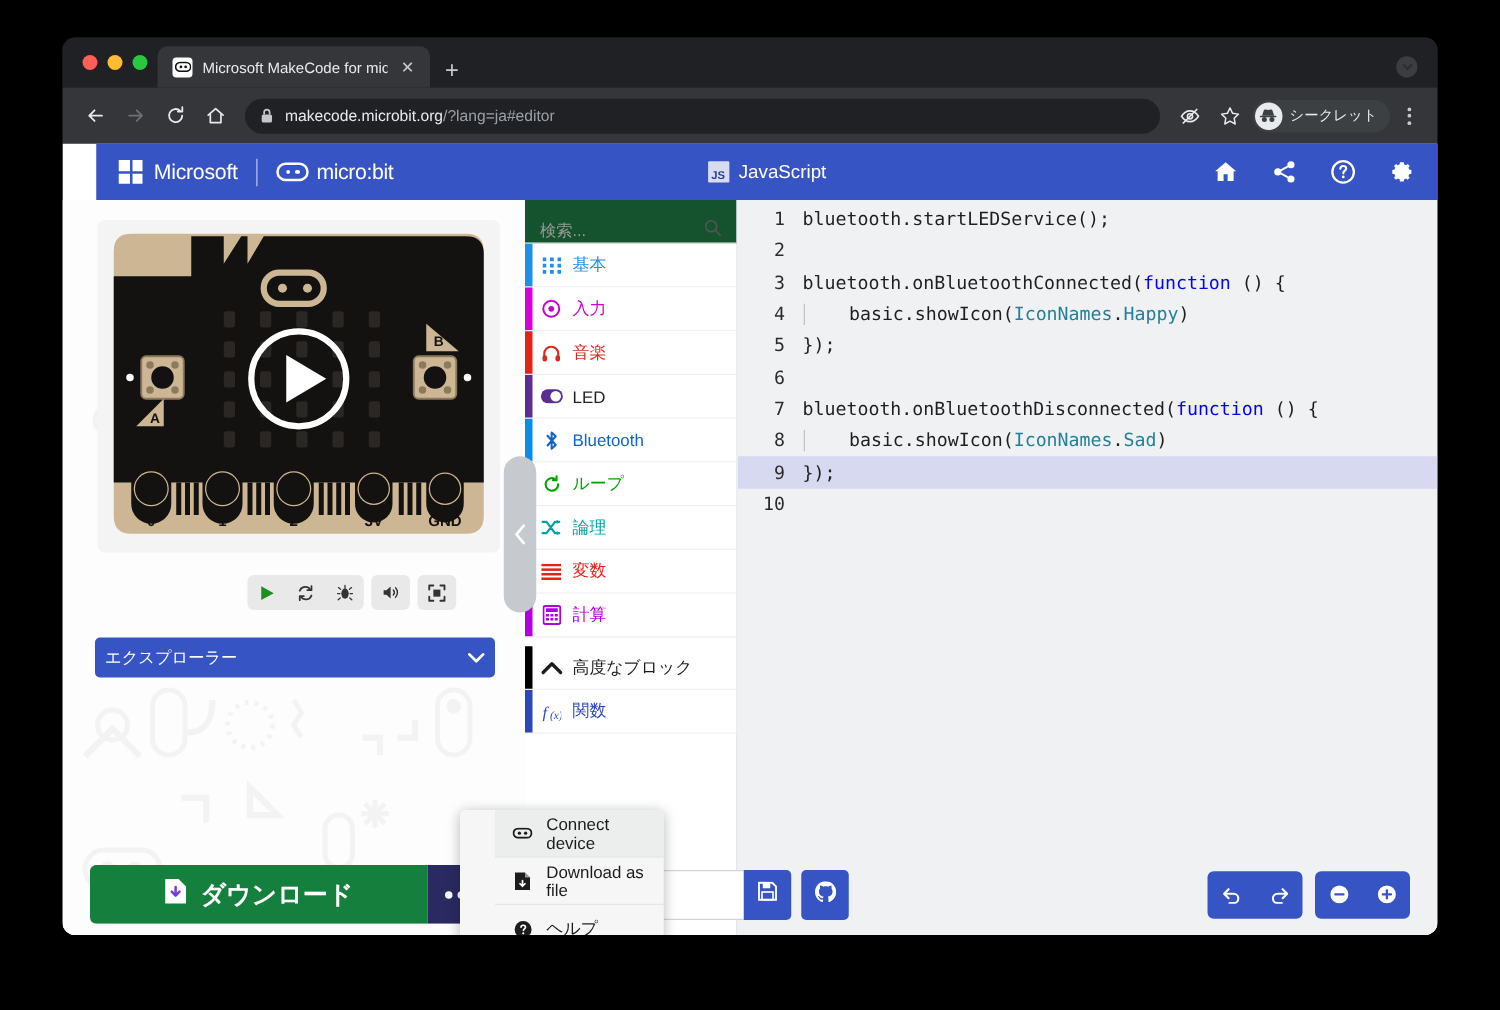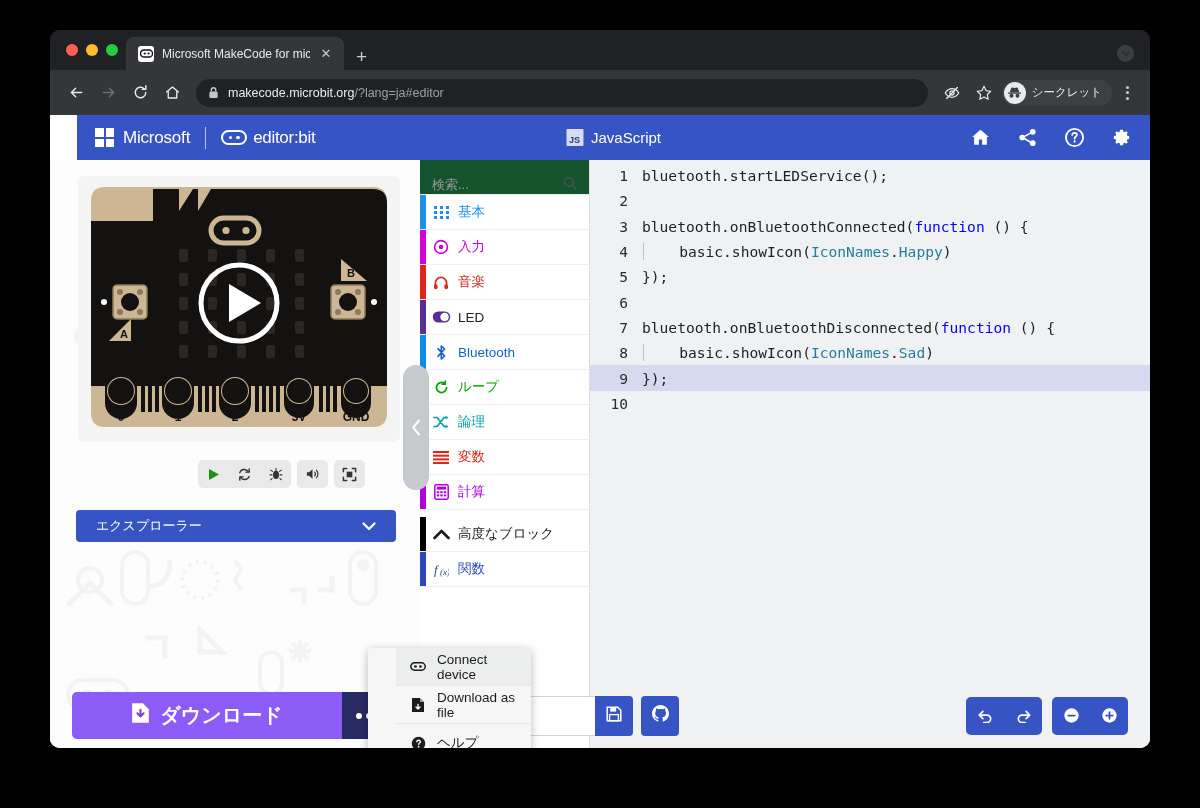--- a/index.html
+++ b/index.html
@@ -254,21 +254,21 @@
     width: 31px; height: 28px;
     display: flex; align-items: center; justify-content: center;
   }
   .explorer-dd {
     position: absolute;
     left: 26px; top: 350px;
     width: 320px; height: 32px;
     background: #3754c4;
     border-radius: 4px;
     display: flex; align-items: center;
-    padding: 0 20px;
+    padding: 0 8px;
     color: #fff;
     font-size: 13px;
   }
   .explorer-dd .chev { margin-left: auto; }
 
   
   .toolbox {
     width: 170px;
     background: #fff;
     border-right: 1px solid #e0e0e0;
@@ -352,21 +352,21 @@
     width: 100%; height: 65px;
     display: flex;
     align-items: center;
     padding: 0 22px;
     background: transparent;
     z-index: 5;
   }
   .dl-group { display: flex; height: 47px; border-radius: 5px; overflow: hidden; flex: none; }
   .dl-main {
     width: 270px;
-    background: #8b5cf6;
+    background: #15803d;
     display: flex; align-items: center; justify-content: center;
     gap: 10px;
     color: #fff;
     font-size: 20px;
     font-weight: bold;
   }
   .dl-more {
     width: 53px;
     background: #2a2a63;
     display: flex; align-items: center; justify-content: center;
@@ -544,21 +544,21 @@
             <i></i>
           </span>
         <span class="ms-name">Microsoft</span>
       </div>
       <div class="hdr-sep"></div>
       <div class="ubit-logo">
         <span class="ubit-face">
             <i></i>
             <i></i>
           </span>
-        <span class="ubit-name">editor:bit</span>
+        <span class="ubit-name">micro:bit</span>
       </div>
 
       <div class="js-toggle">
         <span class="js-badge">JS</span>
         <span class="js-label">JavaScript</span>
       </div>
 
       <div class="hdr-right">
         <span class="hdr-icon">
           <svg width="21" height="21" viewBox="0 0 22 22">

